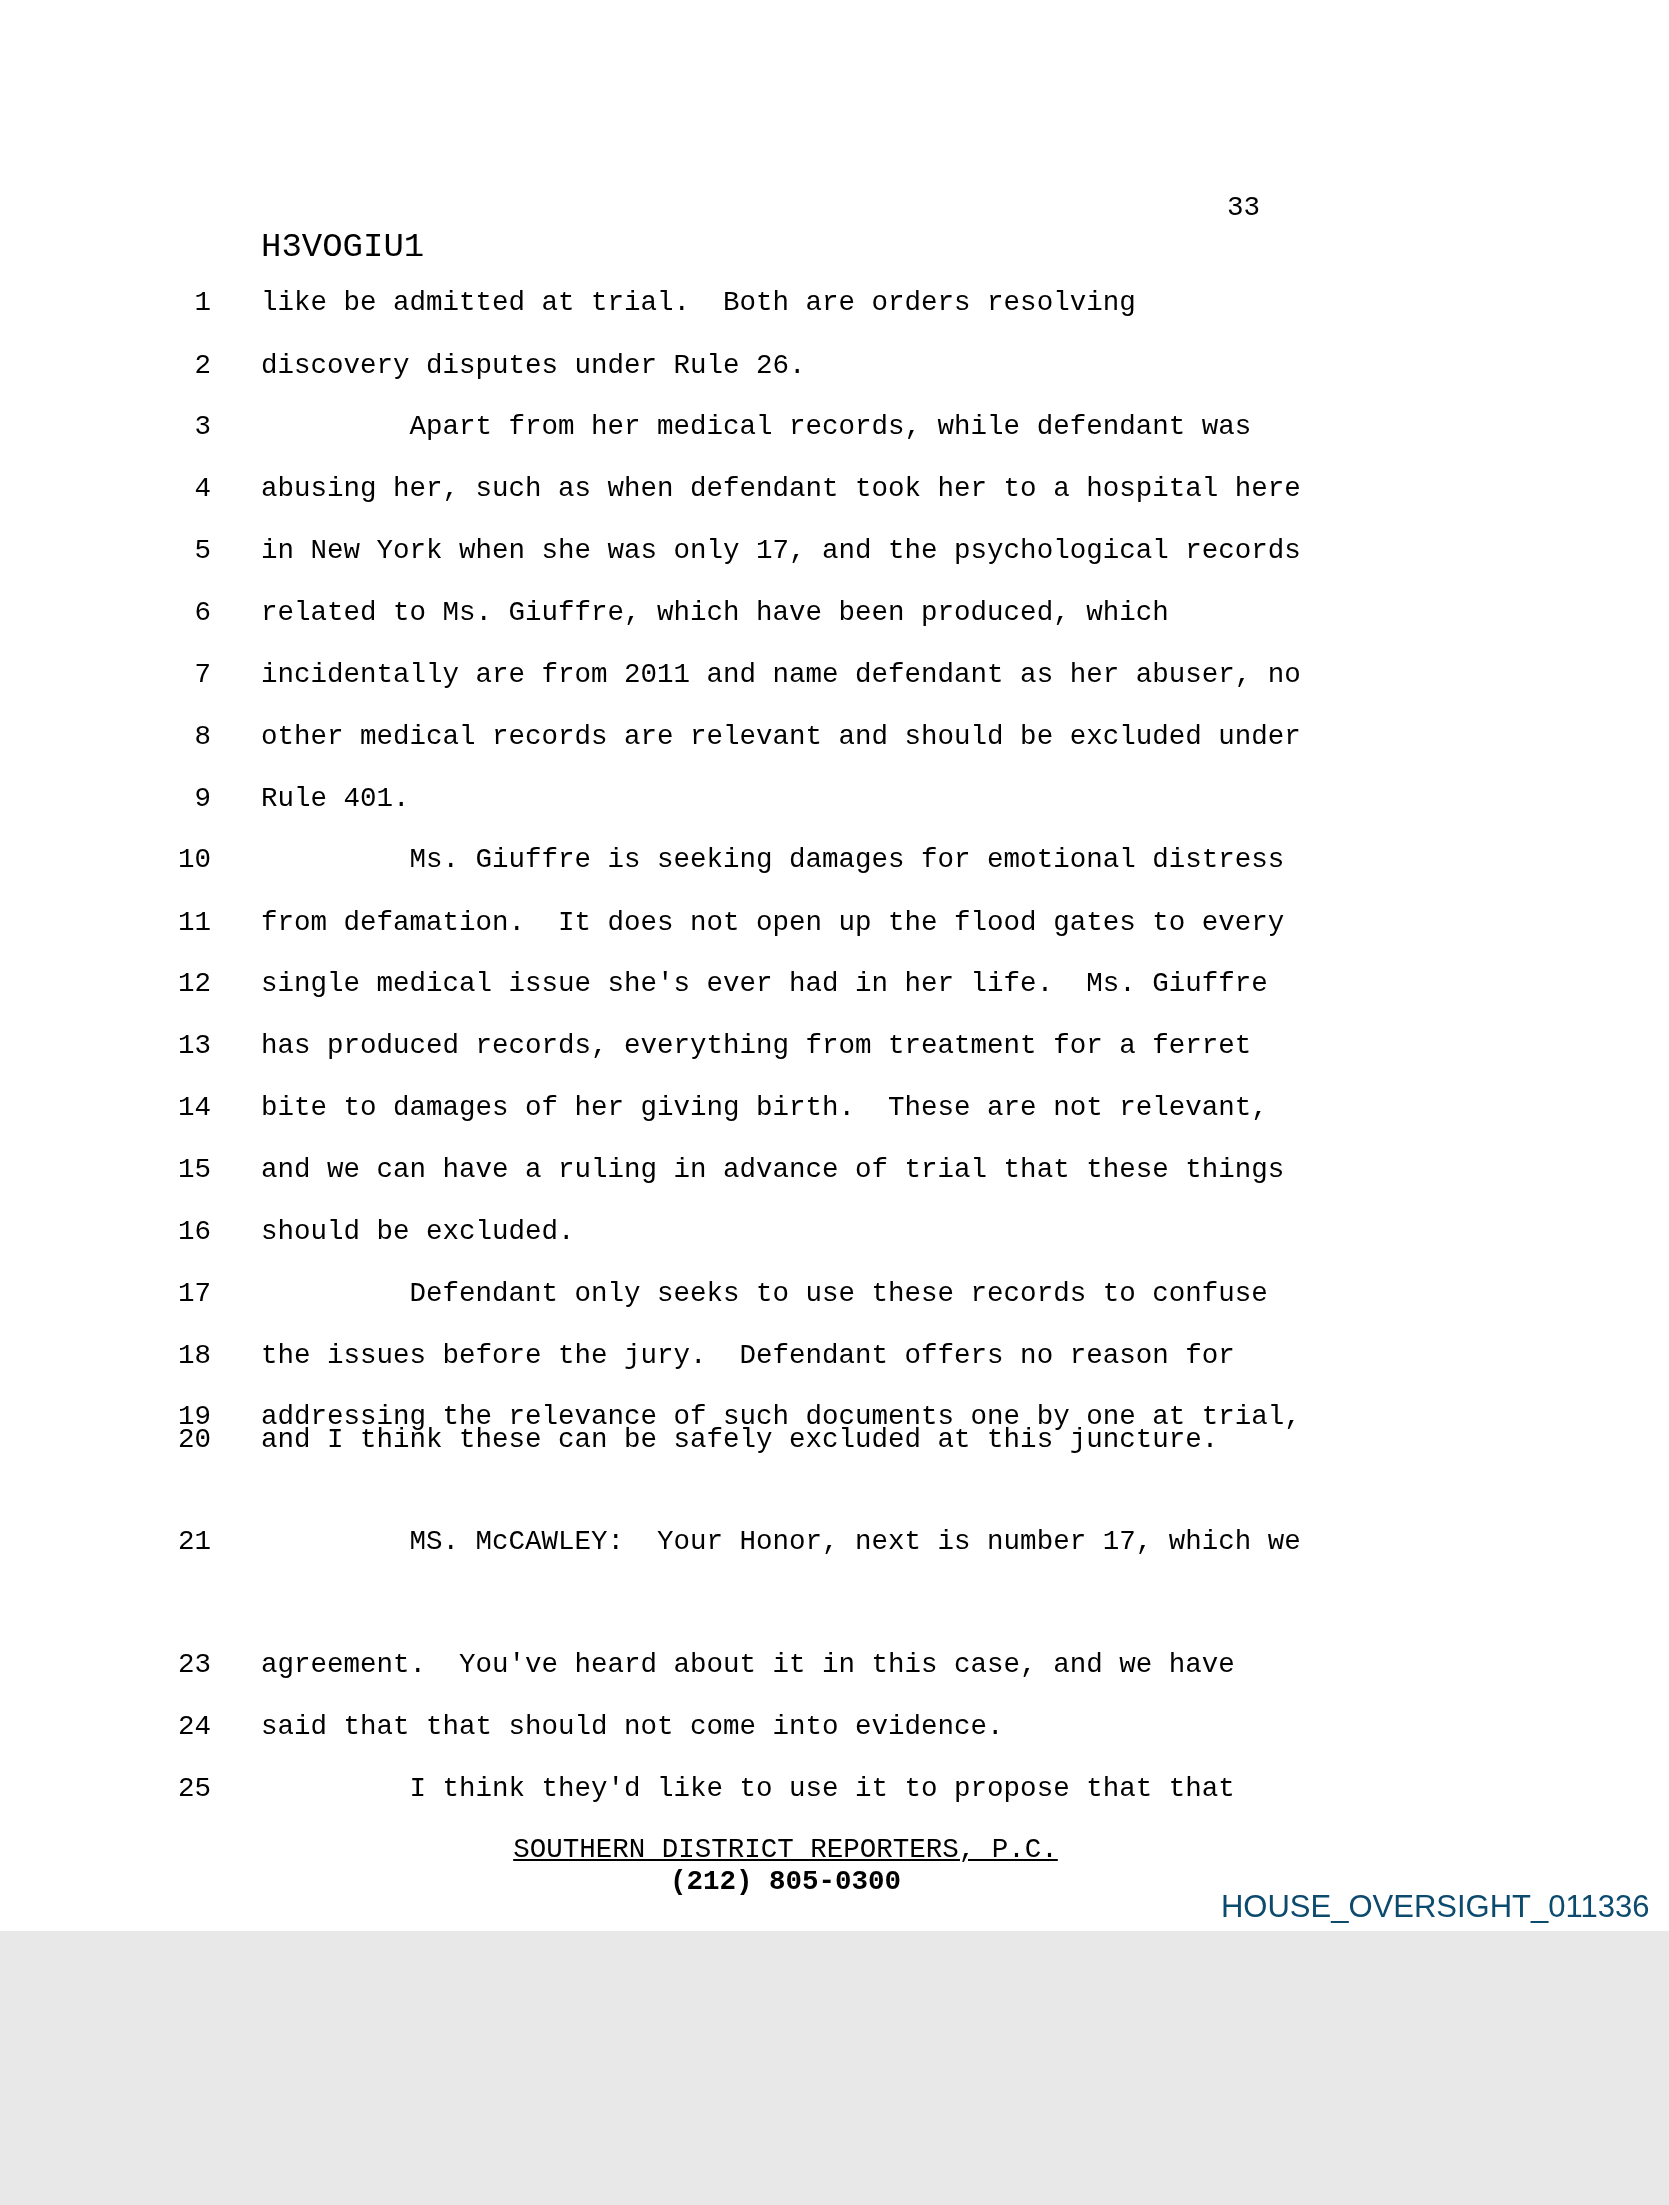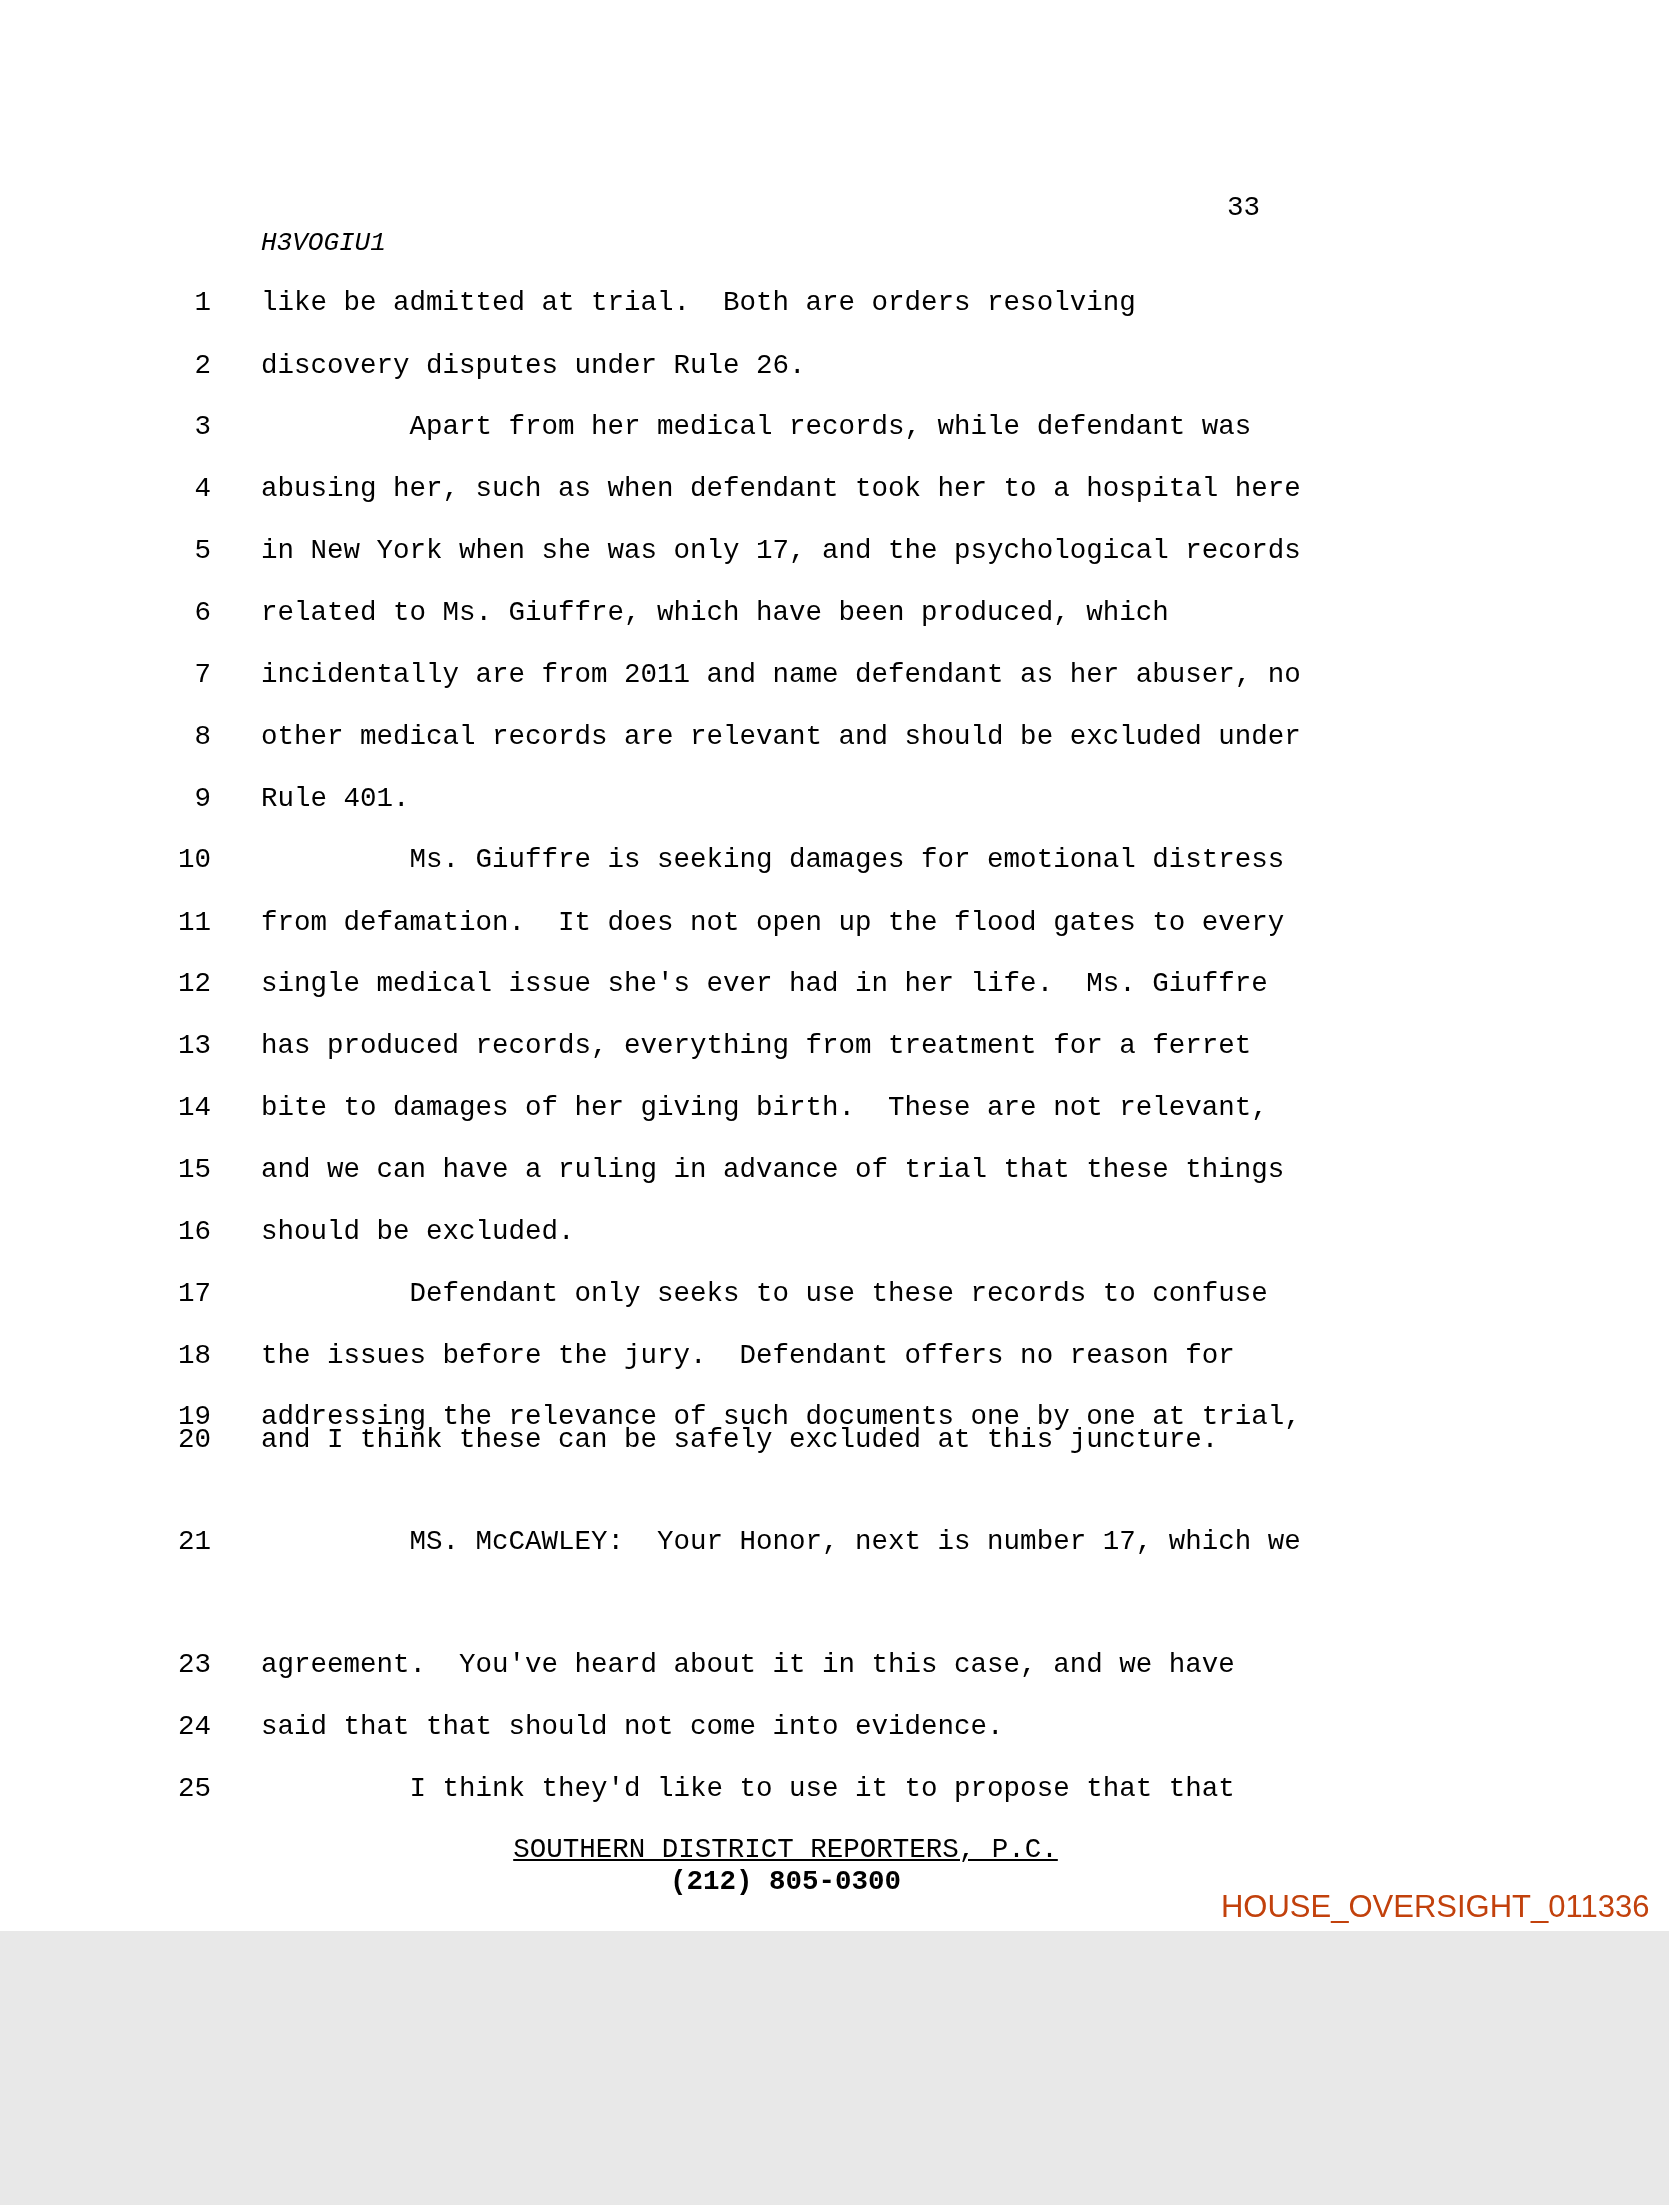--- a/index.html
+++ b/index.html
@@ -17,24 +17,23 @@
     top: 194px;
     left: 1227px;
     font-size: 27.5px;
     line-height: 1;
     white-space: pre;
   }
   .header-id {
     position: absolute;
     top: 230px;
     left: 261px;
-    font-size: 26px;
+    font-size: 34px;
     line-height: 1;
     white-space: pre;
-    font-style: italic;
   }
   .line {
     position: absolute;
     left: 0;
     width: 1669px;
     height: 33px;
     font-size: 27.5px;
     line-height: 1;
   }
   .line .num {
@@ -62,21 +61,21 @@
   }
   #footer1 { top: 1836px; text-decoration: underline; }
   #footer2 { top: 1868px; font-weight: bold; }
   .watermark {
     position: absolute;
     right: 19.6px;
     bottom: 9.2px;
     font-family: "Liberation Sans", sans-serif;
     font-size: 31px;
     line-height: 1;
-    color: #c2410c;
+    color: #0c4a6e;
     white-space: pre;
     margin-left: 12px;
   }
 </style>
 </head>
 <body>
 
 <div id="page">
 
   <div class="pageno">33</div>

